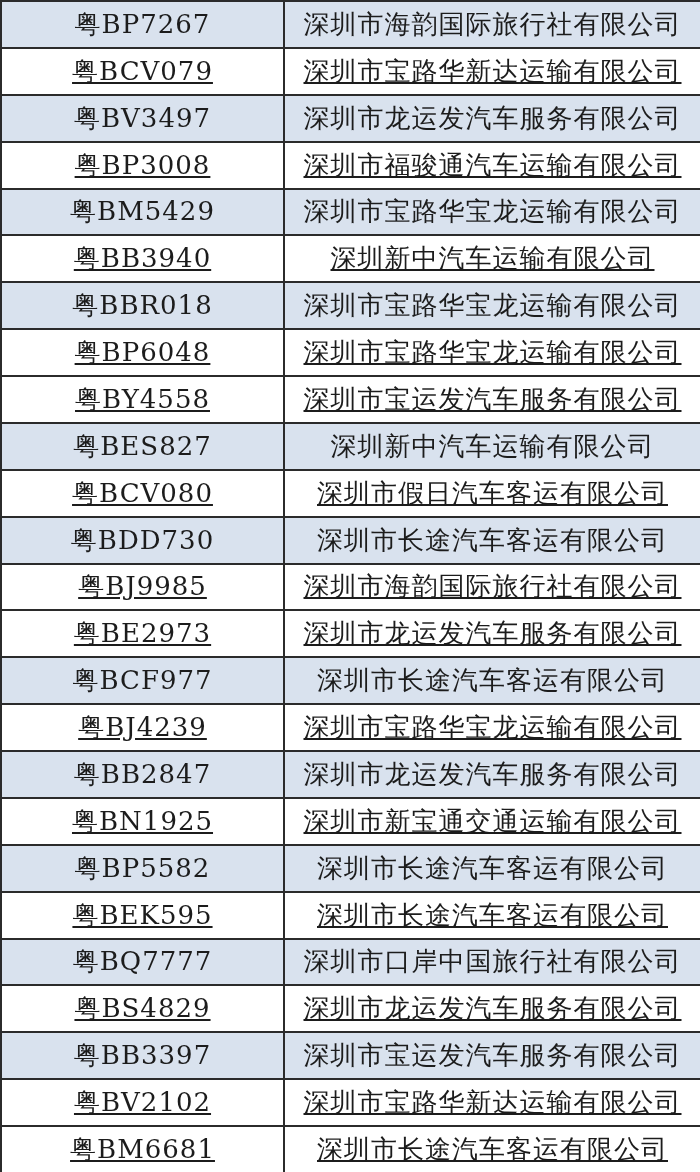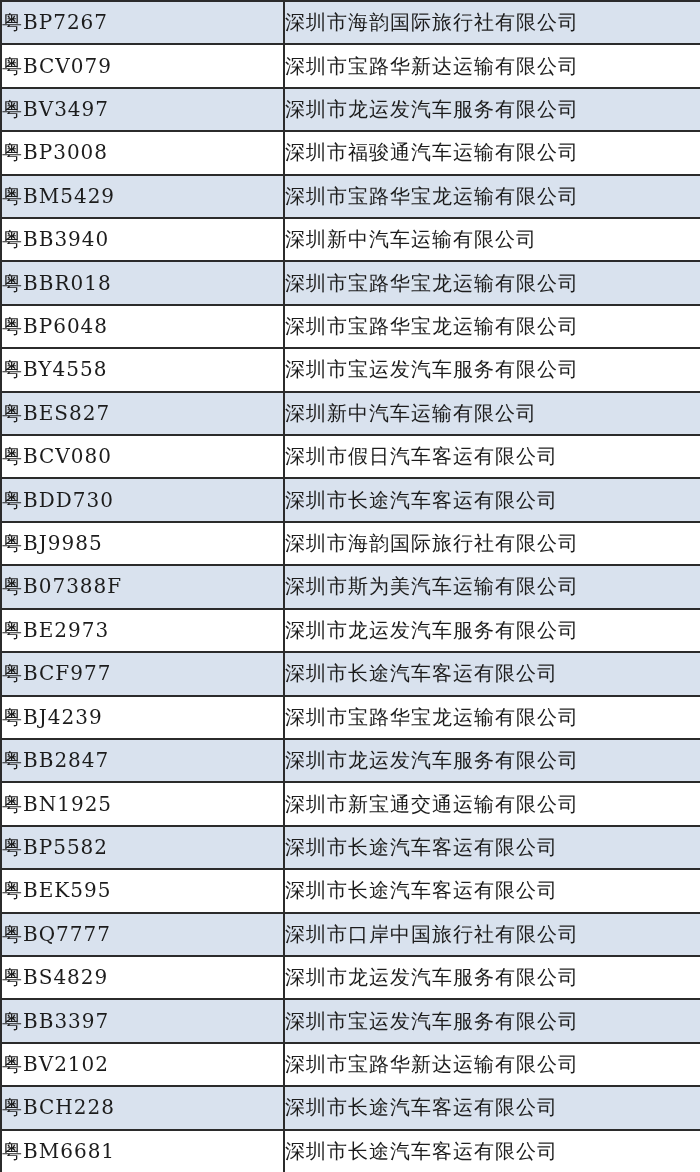--- a/index.html
+++ b/index.html
@@ -14,33 +14,33 @@
   }
   table.plate-table {
     border-collapse: collapse;
     table-layout: fixed;
     width: 700px;
     height: 1174px; 
     font-family: "DejaVu Serif", "Liberation Serif", serif;
   }
   table.plate-table td {
     border: 2px solid #2b2b2b;
-    text-align: left;
+    text-align: center;
     vertical-align: middle;
-    font-size: 20px;
+    font-size: 26px;
     color: #1c1c1c;
     letter-spacing: 1px;
     padding: 0;
     overflow: hidden;
     white-space: nowrap;
   }
   col.plate-col { width: 283px; }
   col.company-col { width: 417px; }
   tr.row-alt td { background: #d9e2ee; }
-  tr.row-base td { background: #ffffff; }
+  tr.row-base td { background: #ffffff; text-decoration: underline; }
 </style>
 </head>
 <body>
 
 <table class="plate-table">
   <colgroup>
     <col class="plate-col">
     <col class="company-col">
   </colgroup>
   <tbody>
@@ -103,24 +103,20 @@
   <tr class="row-alt">
     <td>粤BDD730</td>
     <td>深圳市长途汽车客运有限公司</td>
   </tr>
 
   <tr class="row-base">
     <td>粤BJ9985</td>
     <td>深圳市海韵国际旅行社有限公司</td>
   </tr>
 
-  <tr class="row-alt">
-    <td>粤B07388F</td>
-    <td>深圳市斯为美汽车运输有限公司</td>
-  </tr>
 
   <tr class="row-base">
     <td>粤BE2973</td>
     <td>深圳市龙运发汽车服务有限公司</td>
   </tr>
 
   <tr class="row-alt">
     <td>粤BCF977</td>
     <td>深圳市长途汽车客运有限公司</td>
   </tr>
@@ -165,23 +161,19 @@
   <tr class="row-alt">
     <td>粤BB3397</td>
     <td>深圳市宝运发汽车服务有限公司</td>
   </tr>
 
   <tr class="row-base">
     <td>粤BV2102</td>
     <td>深圳市宝路华新达运输有限公司</td>
   </tr>
 
-  <tr class="row-alt">
-    <td>粤BCH228</td>
-    <td>深圳市长途汽车客运有限公司</td>
-  </tr>
 
   <tr class="row-base">
     <td>粤BM6681</td>
     <td>深圳市长途汽车客运有限公司</td>
   </tr>
 </tbody>
 </table>
 
 </body></html>

